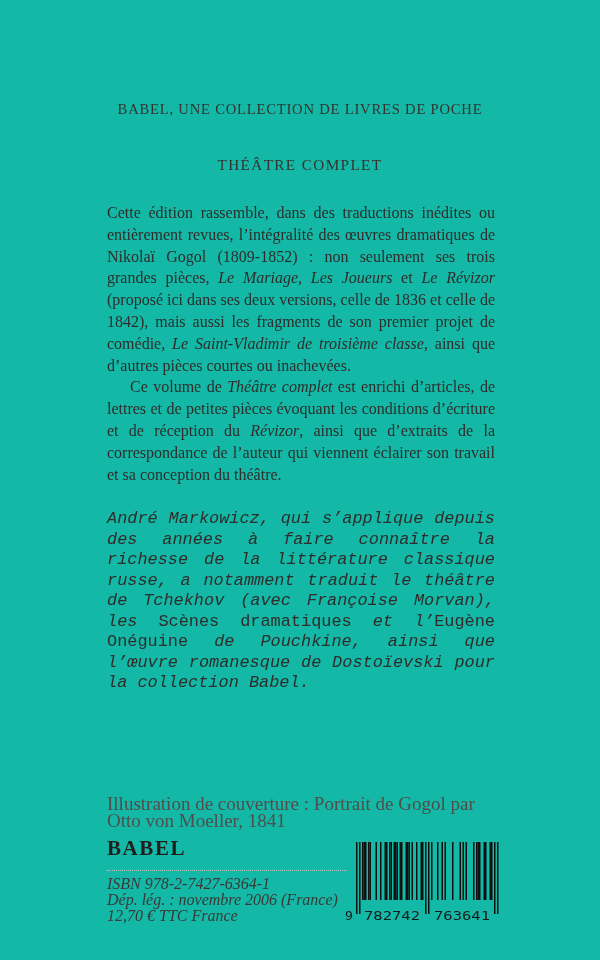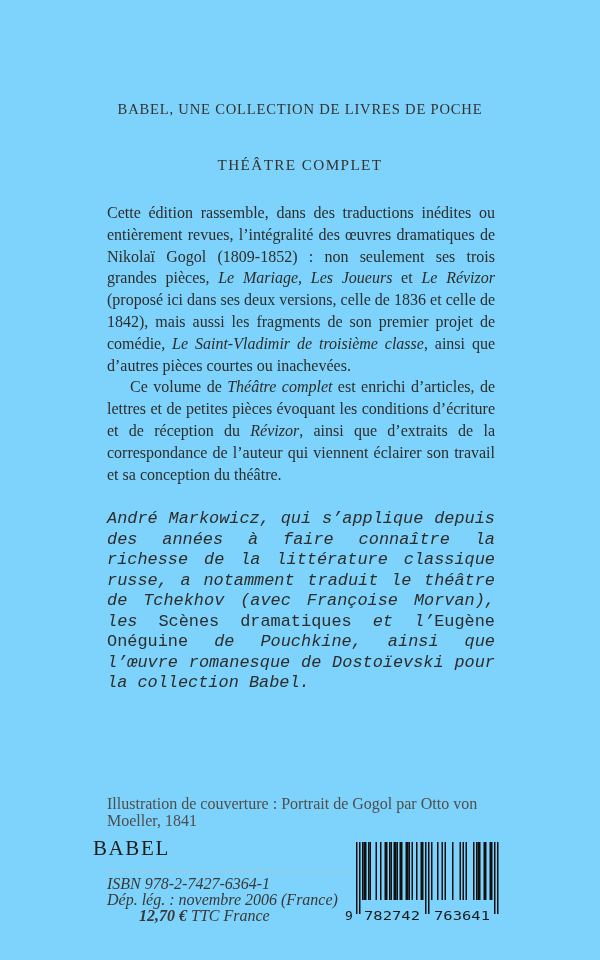--- a/index.html
+++ b/index.html
@@ -1,20 +1,20 @@
 <!DOCTYPE html>
 <html><head>
 <meta charset="utf-8">
 <style>
   html, body { margin: 0; padding: 0; background: #ffffff; }
   .page {
     position: relative;
     width: 600px;
     height: 960px;
-    background: #7dd3fc;
+    background: #14b8a6;
     font-family: "Liberation Serif", "DejaVu Serif", serif;
     color: #2e2d2b;
     overflow: hidden;
   }
   .collection-line {
     position: absolute;
     top: 101px; left: 0; right: 0;
     text-align: center;
     font-size: 14.6px;
     letter-spacing: 0.8px;
@@ -45,34 +45,34 @@
     top: 509px; left: 107px;
     width: 388px;
     font-size: 16.9px;
     line-height: 20.5px;
     text-align: justify;
     font-style: italic;
     font-family: Liberation Mono, monospace;
   }
   .run-i { font-style: italic; }
   .run-r { font-style: normal; }
-  .run-bi { font-weight: bold; font-style: italic; margin-left: 32px; }
+  .run-bi { font-weight: normal; font-style: italic; }
   .credits {
     position: absolute;
     top: 796px; left: 107px;
     width: 400px;
-    font-size: 16px;
+    font-size: 19px;
     line-height: 16.8px;
     color: #4f4e4c;
   }
   .brand {
     position: absolute;
-    top: 836px; left: 93px;
+    top: 836px; left: 107px;
     font-size: 21px;
-    font-weight: normal;
+    font-weight: bold;
     letter-spacing: 1.6px;
     color: #1f1e1c;
   }
   .brand-rule {
     position: absolute;
     top: 870px; left: 107px;
     width: 240px; height: 0;
     border-top: 1px dotted #bdbcba;
   }
   .imprint {

